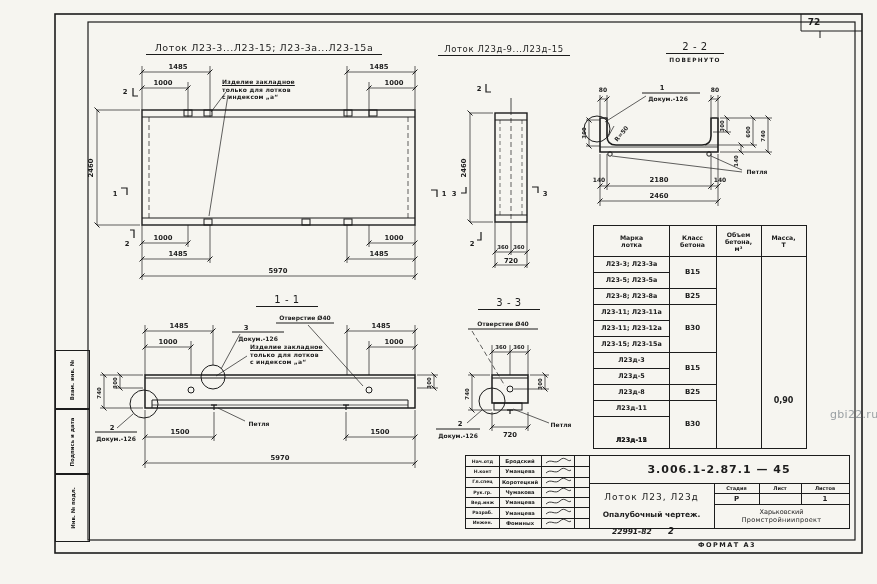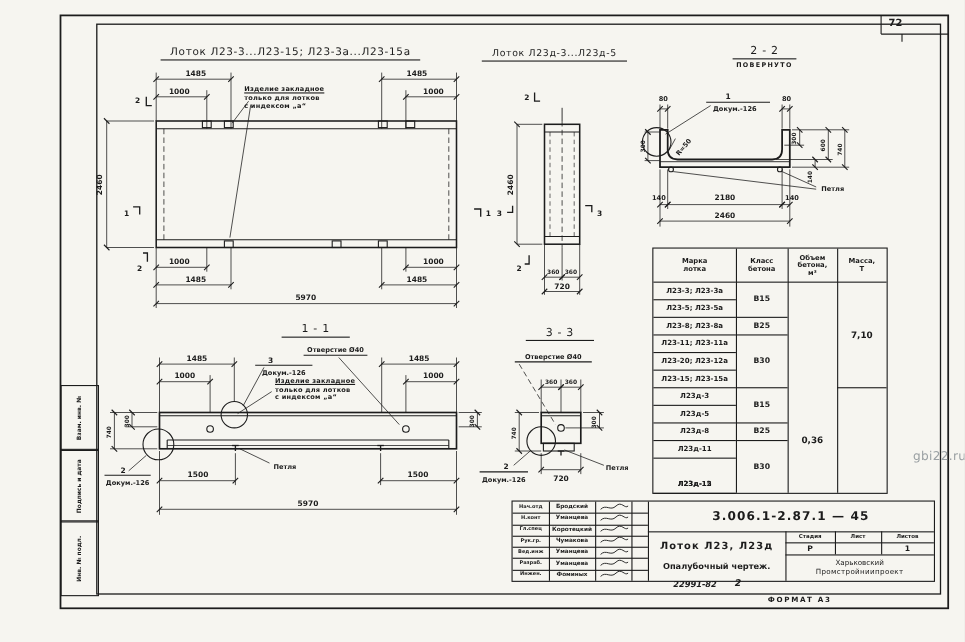--- a/index.html
+++ b/index.html
@@ -318,21 +318,21 @@
     <text transform="translate(469,394) rotate(-90)" class="fs5">740</text>
     <text transform="translate(542,384) rotate(-90)" class="fs5">300</text>
     <text x="510" y="437">720</text>
     <text x="460" y="426">2</text>
     <text x="458" y="438" class="fs6">Докум.-126</text>
     <text x="561" y="427" class="fs6">Петля</text>
   </g>
 </svg>
 
 <div class="abs ttl" style="left:146px;top:42px;width:236px;font-size:9.5px">Лоток Л23-3...Л23-15; Л23-3а...Л23-15а</div>
-<div class="abs ttl" style="left:438px;top:44px;width:132px;font-size:8.5px">Лоток Л23д-3...Л23д-5</div>
+<div class="abs ttl" style="left:438px;top:44px;width:132px;font-size:8.5px">Лоток Л23д-9...Л23д-15</div>
 <div class="abs ttl" style="left:666px;top:41px;width:58px;font-size:10px">2 - 2</div>
 <div class="abs sub" style="left:660px;top:57px;width:70px;font-size:5.8px">ПОВЕРНУТО</div>
 <div class="abs ttl" style="left:256px;top:294px;width:62px;font-size:10px">1 - 1</div>
 <div class="abs ttl" style="left:478px;top:297px;width:62px;font-size:10px">3 - 3</div>
 
 <div class="abs note" style="left:222px;top:78px">
   <div class="u">Изделие закладное</div>
   <div>только для лотков</div>
   <div>с индексом „а“</div>
 </div>
@@ -353,38 +353,37 @@
   <div class="cell hc" style="left:122px;top:0;width:45px;height:30px">Объем
 бетона,
 м³</div>
   <div class="cell hc" style="left:167px;top:0;width:45px;height:30px">Масса,
 Т</div>
 
   <div class="cell mr" style="top:30px;width:75px;height:16px">Л23-3; Л23-3а</div>
   <div class="cell mr" style="top:46px;width:75px;height:16px">Л23-5; Л23-5а</div>
   <div class="cell mr" style="top:62px;width:75px;height:16px">Л23-8; Л23-8а</div>
   <div class="cell mr" style="top:78px;width:75px;height:16px">Л23-11; Л23-11а</div>
-  <div class="cell mr" style="top:94px;width:75px;height:16px">Л23-20; Л23-12а</div>
+  <div class="cell mr" style="top:94px;width:75px;height:16px">Л23-11; Л23-12а</div>
   <div class="cell mr gb" style="top:110px;width:75px;height:16px">Л23-15; Л23-15а</div>
   <div class="cell mr" style="top:126px;width:75px;height:16px">Л23д-3</div>
   <div class="cell mr" style="top:142px;width:75px;height:16px">Л23д-5</div>
   <div class="cell mr" style="top:158px;width:75px;height:16px">Л23д-8</div>
   <div class="cell mr" style="top:174px;width:75px;height:16px">Л23д-11</div>
   <div class="cell mr" style="top:206px;width:75px;height:16px">Л23д-12</div>
   <div class="cell mr nb" style="top:206px;width:75px;height:16px">Л23д-15</div>
 
   <div class="cell cc" style="left:75px;top:30px;width:47px;height:32px">В15</div>
   <div class="cell cc" style="left:75px;top:62px;width:47px;height:16px">В25</div>
   <div class="cell cc gb" style="left:75px;top:78px;width:47px;height:48px">В30</div>
   <div class="cell cc" style="left:75px;top:126px;width:47px;height:32px">В15</div>
   <div class="cell cc" style="left:75px;top:158px;width:47px;height:16px">В25</div>
   <div class="cell cc nb" style="left:75px;top:174px;width:47px;height:48px">В30</div>
 
-  <div class="cell vc" style="left:122px;top:126px;width:45px;height:96px">0,36</div>
-  <div class="cell vc gb" style="left:167px;top:30px;width:45px;height:96px">7,10</div>
+  <div class="cell vc" style="left:167px;top:126px;width:45px;height:96px">0,90</div>
 </div>
 
 <div class="tblock">
   <div class="vl" style="left:33px;top:0;height:72px"></div>
   <div class="vl" style="left:75px;top:0;height:72px"></div>
   <div class="vl" style="left:108px;top:0;height:72px"></div>
   <div class="vl" style="left:123px;top:0;height:72px;width:1.3px"></div>
   <div class="hl" style="left:0;top:10.3px;width:123px"></div>
   <div class="hl" style="left:0;top:20.6px;width:123px"></div>
   <div class="hl" style="left:0;top:30.9px;width:123px"></div>
@@ -417,21 +416,21 @@
       <path d="M4,58 C9,53 13,60 18,55 S26,58 29,55"></path>
       <path d="M4,68 C9,63 13,70 18,65 S26,68 29,65"></path>
     </g>
   </svg>
 
   <div class="hl" style="left:123px;top:27px;width:260px;height:1.3px"></div>
   <div class="vl" style="left:248px;top:27px;height:45px;width:1.3px"></div>
   <div class="txt" style="left:123px;top:0;width:260px;height:27px;font-size:11px;letter-spacing:1px">3.006.1-2.87.1 — 45</div>
 
   <div class="abs" style="left:123px;top:27px;width:125px;height:45px;display:flex;flex-direction:column;align-items:center;justify-content:center">
-    <div style="font-size:9px;font-weight:bold;letter-spacing:1px">Лоток Л23, Л23д</div>
+    <div style="font-size:9px;font-weight:normal;letter-spacing:1px">Лоток Л23, Л23д</div>
     <div style="font-size:7.5px;font-weight:bold;margin-top:8px">Опалубочный чертеж.</div>
   </div>
 
   <div class="hl" style="left:248px;top:37px;width:135px"></div>
   <div class="hl" style="left:248px;top:48px;width:135px;height:1.2px"></div>
   <div class="vl" style="left:293px;top:27px;height:21px"></div>
   <div class="vl" style="left:335px;top:27px;height:21px"></div>
   <div class="txt" style="left:248px;top:27px;width:45px;height:10px;font-size:5px">Стадия</div>
   <div class="txt" style="left:293px;top:27px;width:42px;height:10px;font-size:5px">Лист</div>
   <div class="txt" style="left:335px;top:27px;width:48px;height:10px;font-size:5px">Листов</div>

